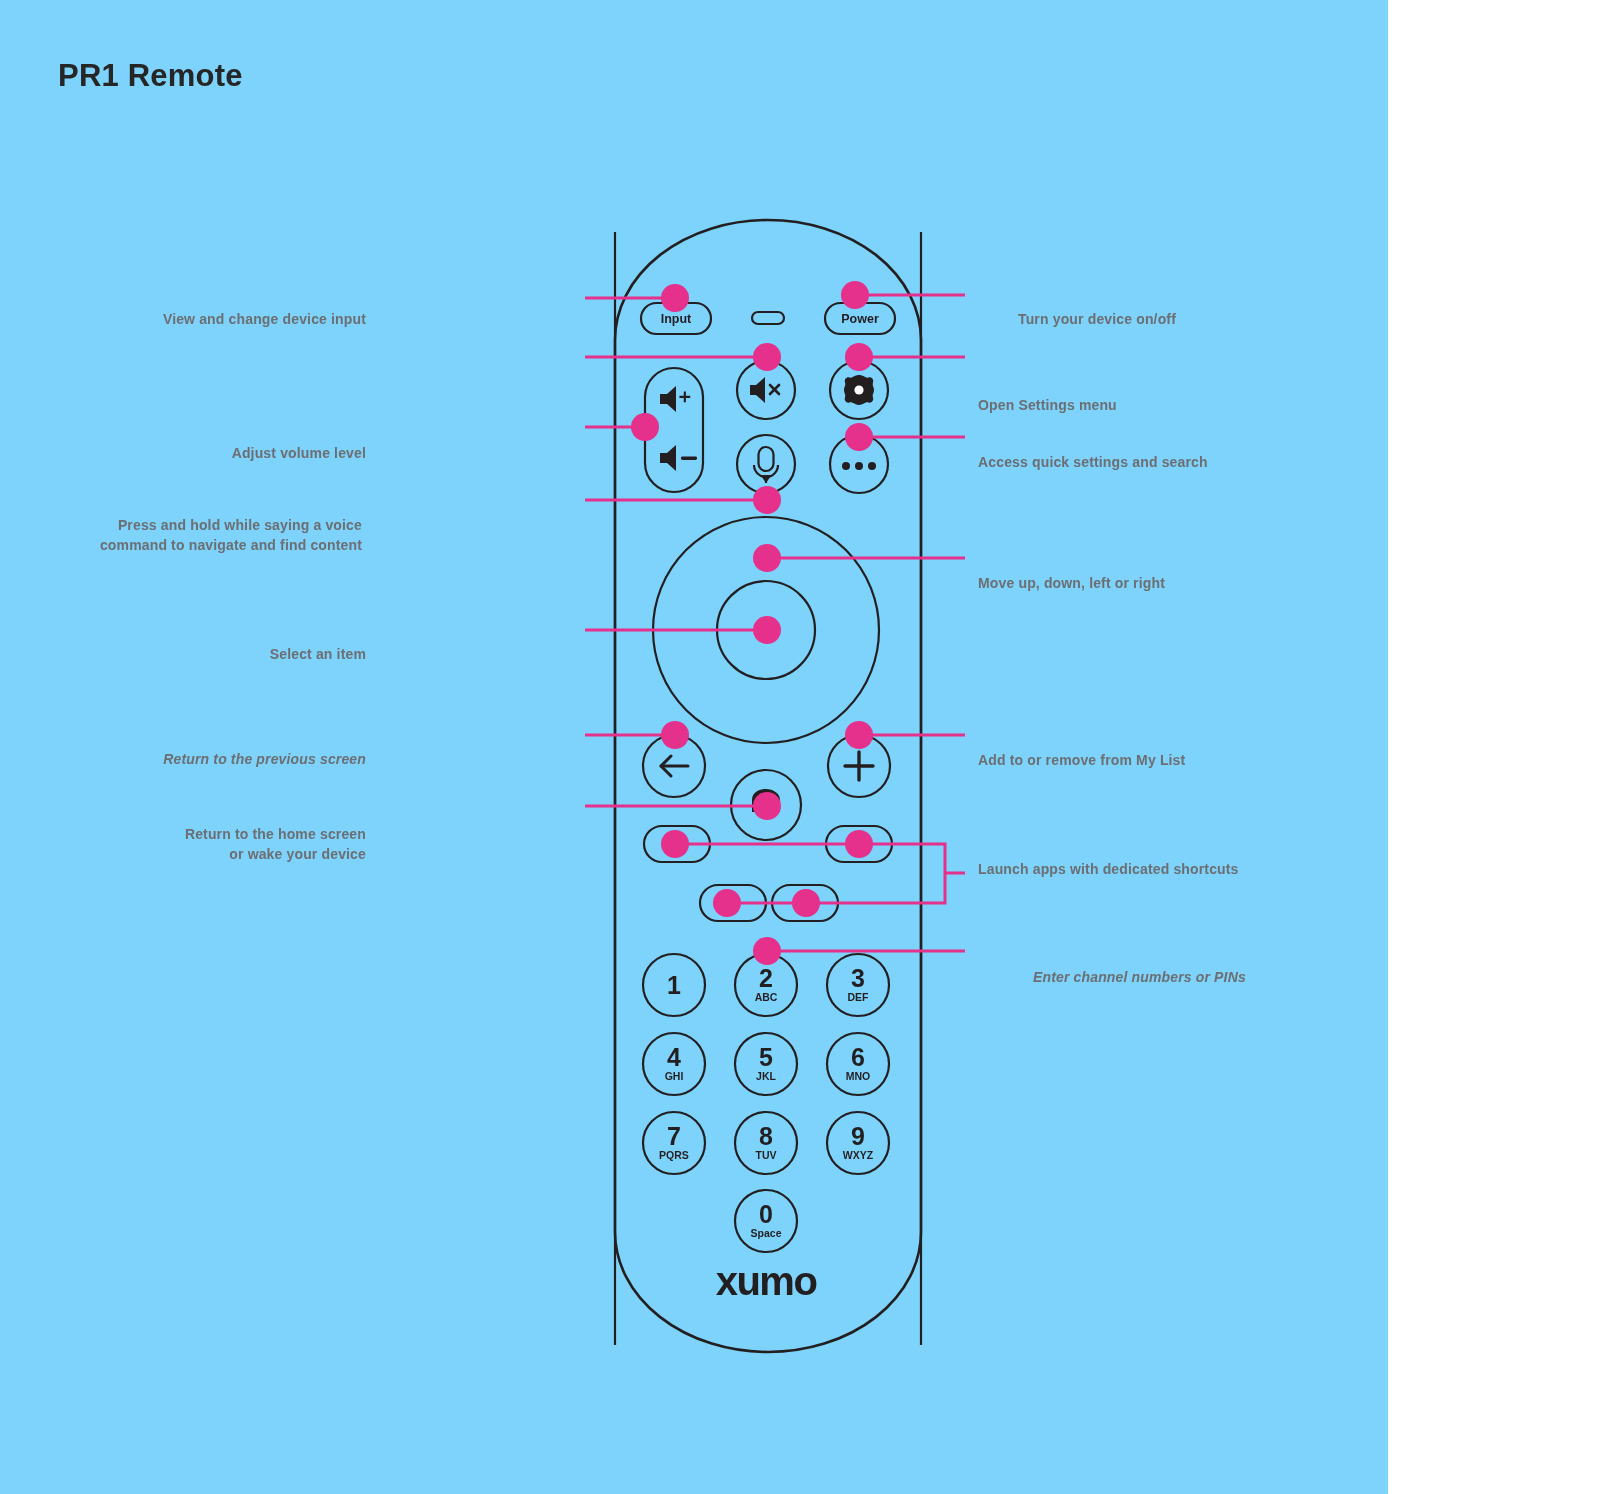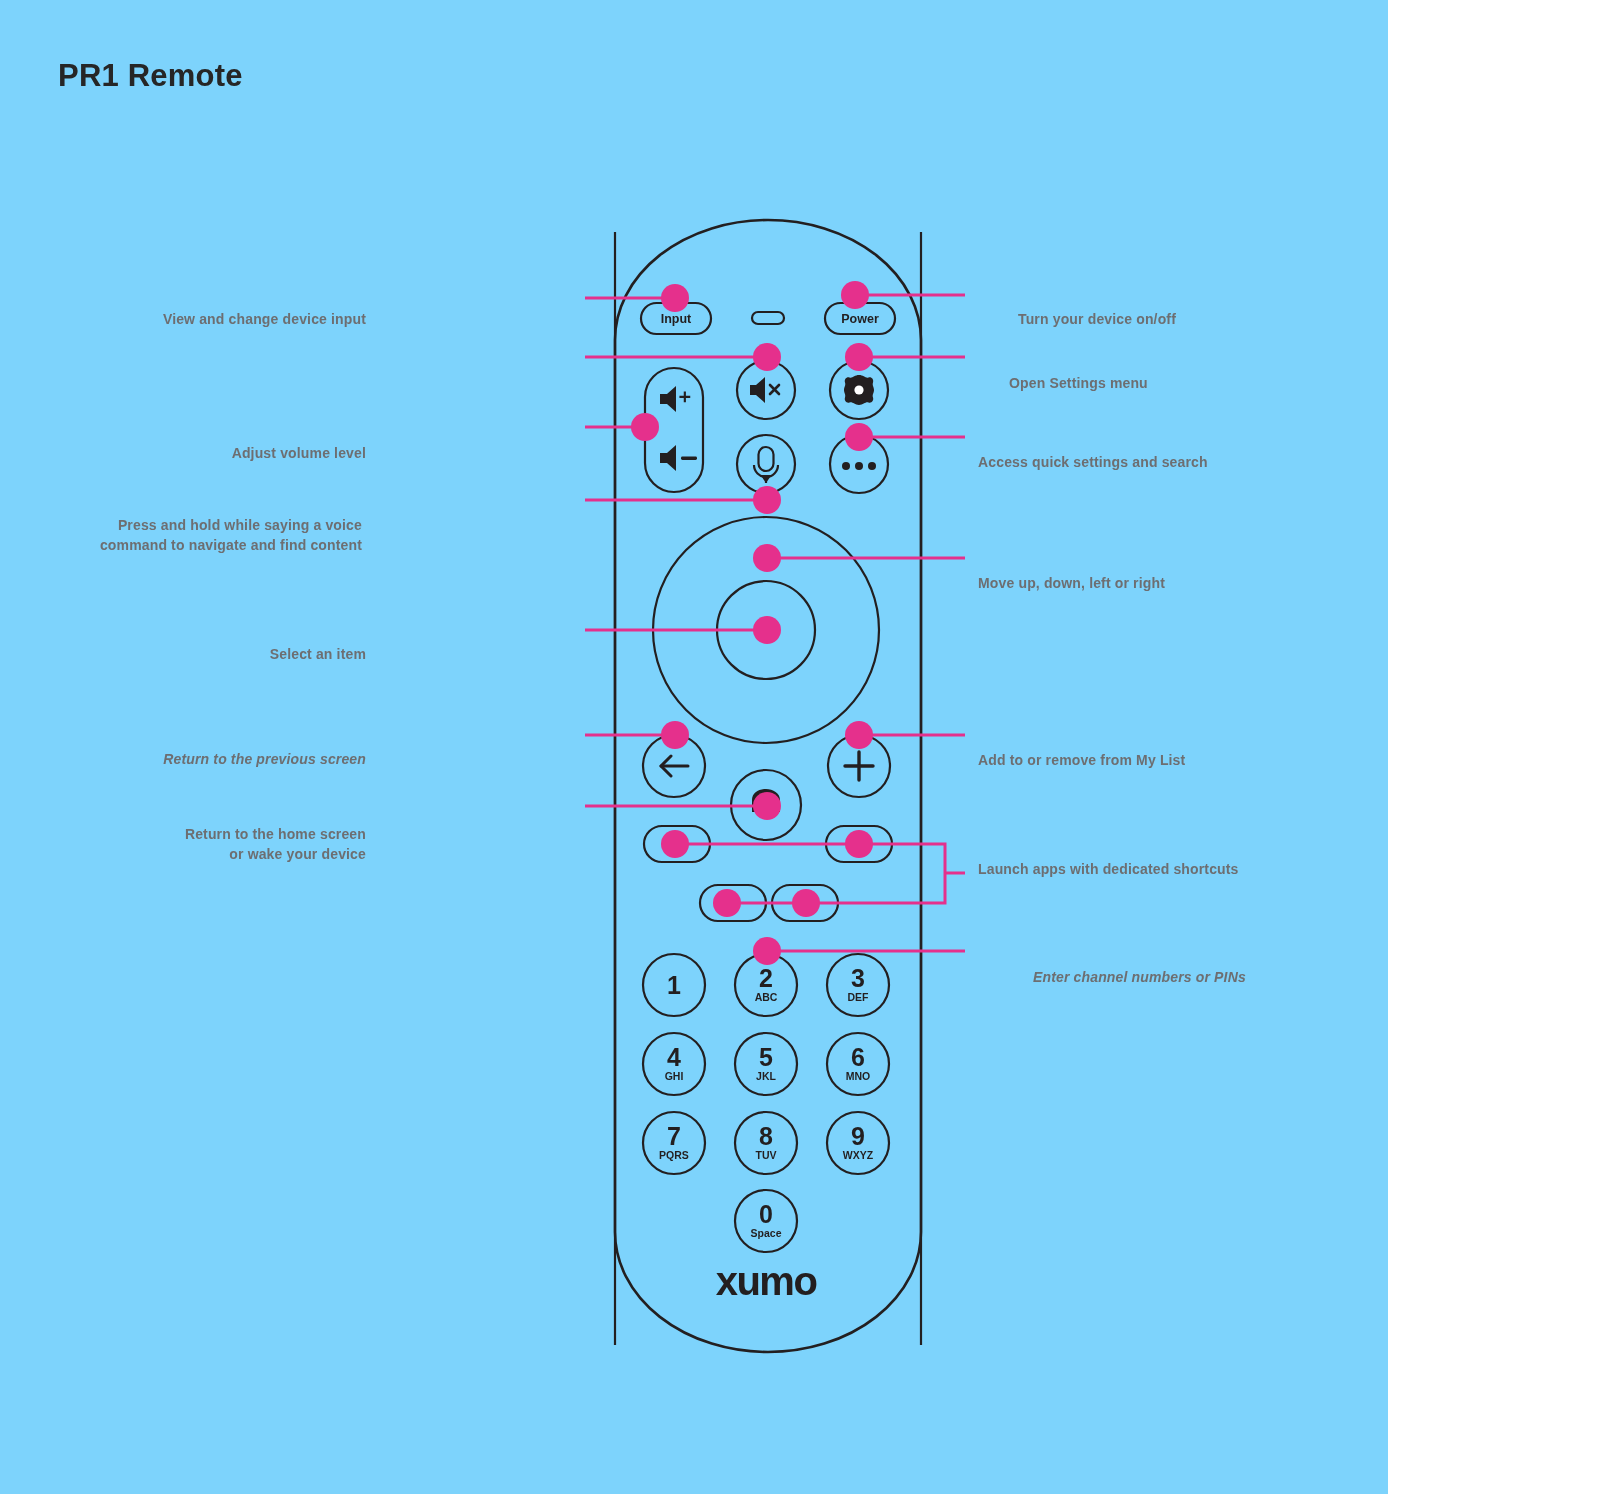--- a/index.html
+++ b/index.html
@@ -308,21 +308,21 @@
 
   <div class="callout left" style="right:1022px; top:645px; width:520px;">Select an item</div>
 
   <div class="callout left" style="right:1022px; top:750px; width:520px;font-style:italic;">Return to the previous screen</div>
 
   <div class="callout left" style="right:1022px; top:825px; width:520px;">Return to the home screen
 or wake your device</div>
 
   <div class="callout right" style="left:978px; top:310px; width:560px;margin-left:40px;">Turn your device on/off</div>
 
-  <div class="callout right" style="left:978px; top:374px; width:560px;margin-left:31px;">Open Settings menu</div>
+  <div class="callout right" style="left:978px; top:396px; width:560px;">Open Settings menu</div>
 
   <div class="callout right" style="left:978px; top:453px; width:560px;">Access quick settings and search</div>
 
   <div class="callout right" style="left:978px; top:574px; width:560px;">Move up, down, left or right</div>
 
   <div class="callout right" style="left:978px; top:751px; width:560px;">Add to or remove from My List</div>
 
   <div class="callout right" style="left:978px; top:860px; width:600px;">Launch apps with dedicated shortcuts</div>
 
   <div class="callout right" style="left:1033px; top:968px; width:560px;font-style:italic;">Enter channel numbers or PINs</div>

